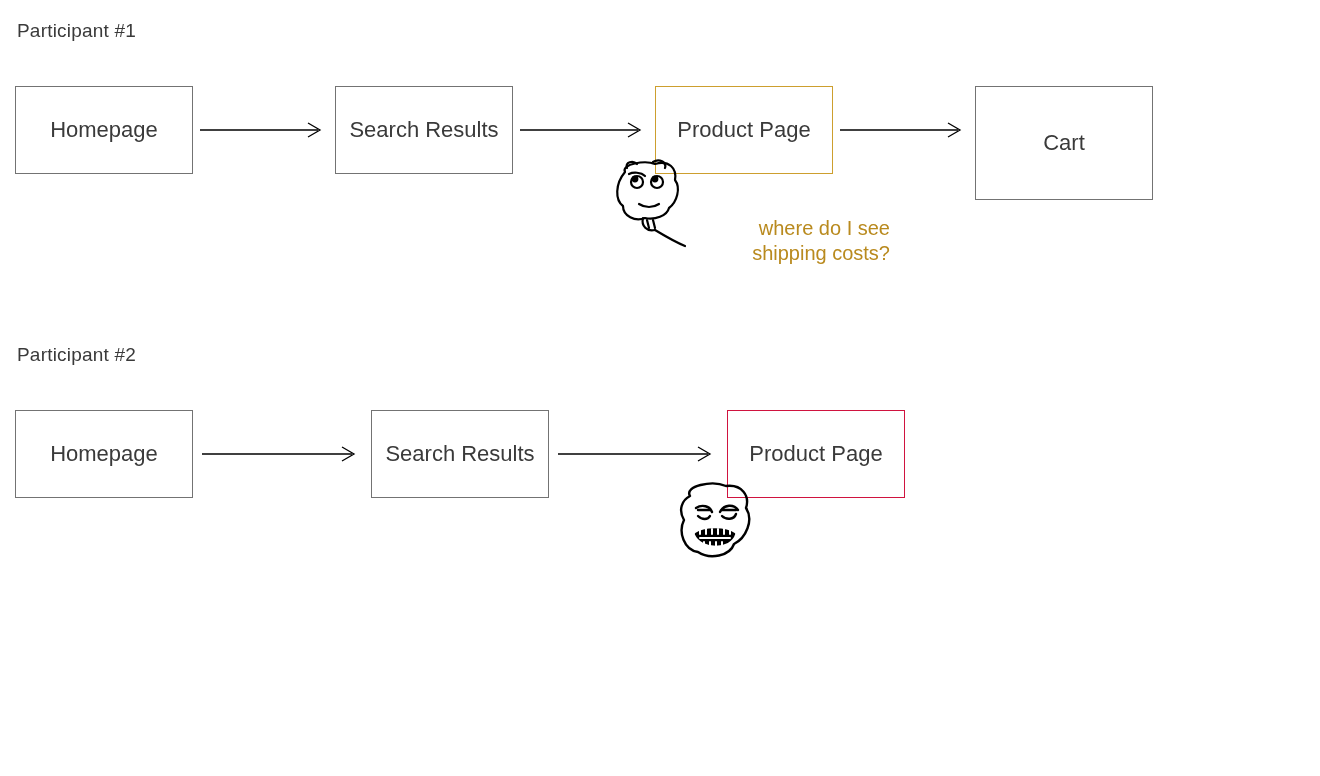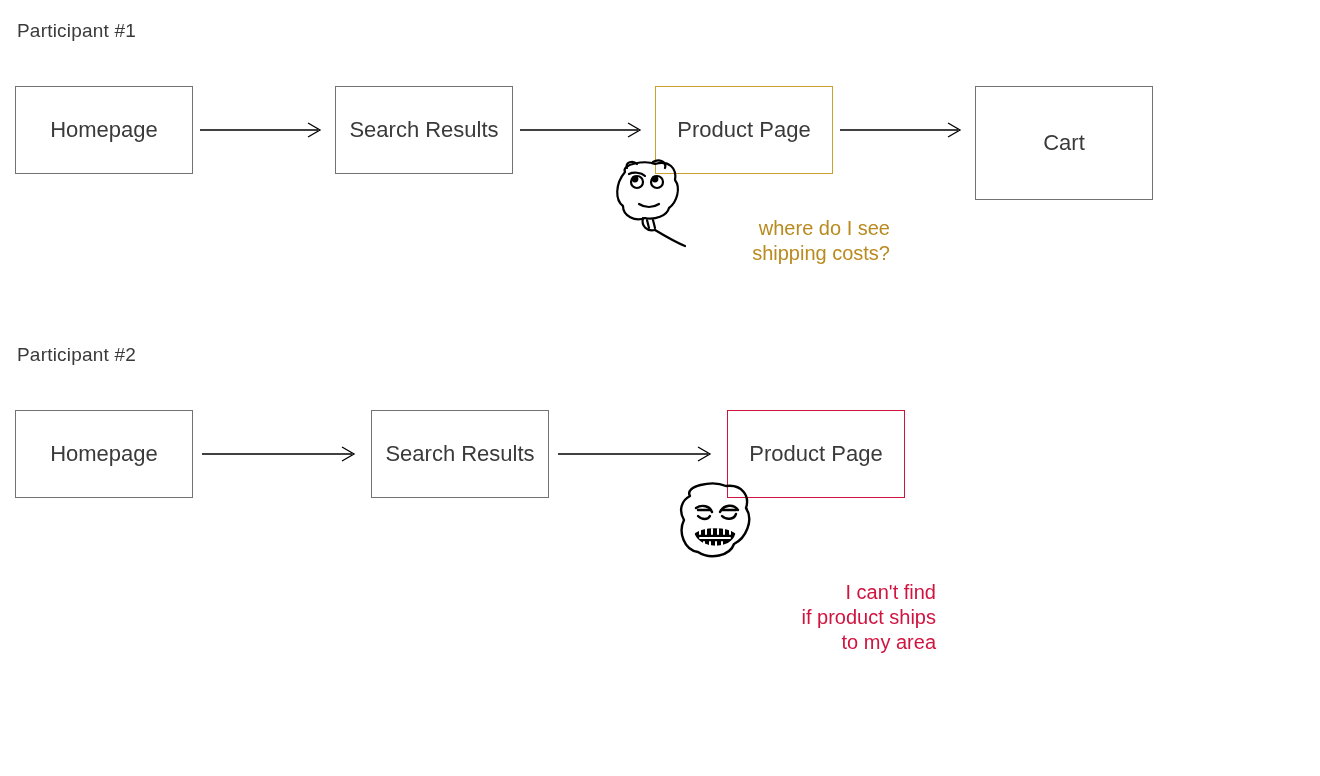--- a/index.html
+++ b/index.html
@@ -173,17 +173,14 @@
 
         <path d="M28 54 C36 48, 58 48, 66 54 C62 68, 34 68, 28 54 Z" fill="#000"></path>
         <path d="M32 54 L32 50 M38 54 L38 49 M44 54 L44 49 M50 54 L50 49 M56 54 L56 49 M62 54 L62 50" stroke="#fff" stroke-width="2"></path>
         <path d="M32 58 L62 58" stroke="#fff" stroke-width="2"></path>
 
         <path d="M36 62 L36 66 M42 62 L42 67 M48 62 L48 67 M54 62 L54 66" stroke="#fff" stroke-width="2"></path>
       </g>
     </svg>
   </div>
 
-  <div class="caption red" style="left:740px; top:580px; width:196px;">
-    <span>I can't find<br>if product ships<br>to my area</span>
-  </div>
 
 </div>
 
 </body></html>

